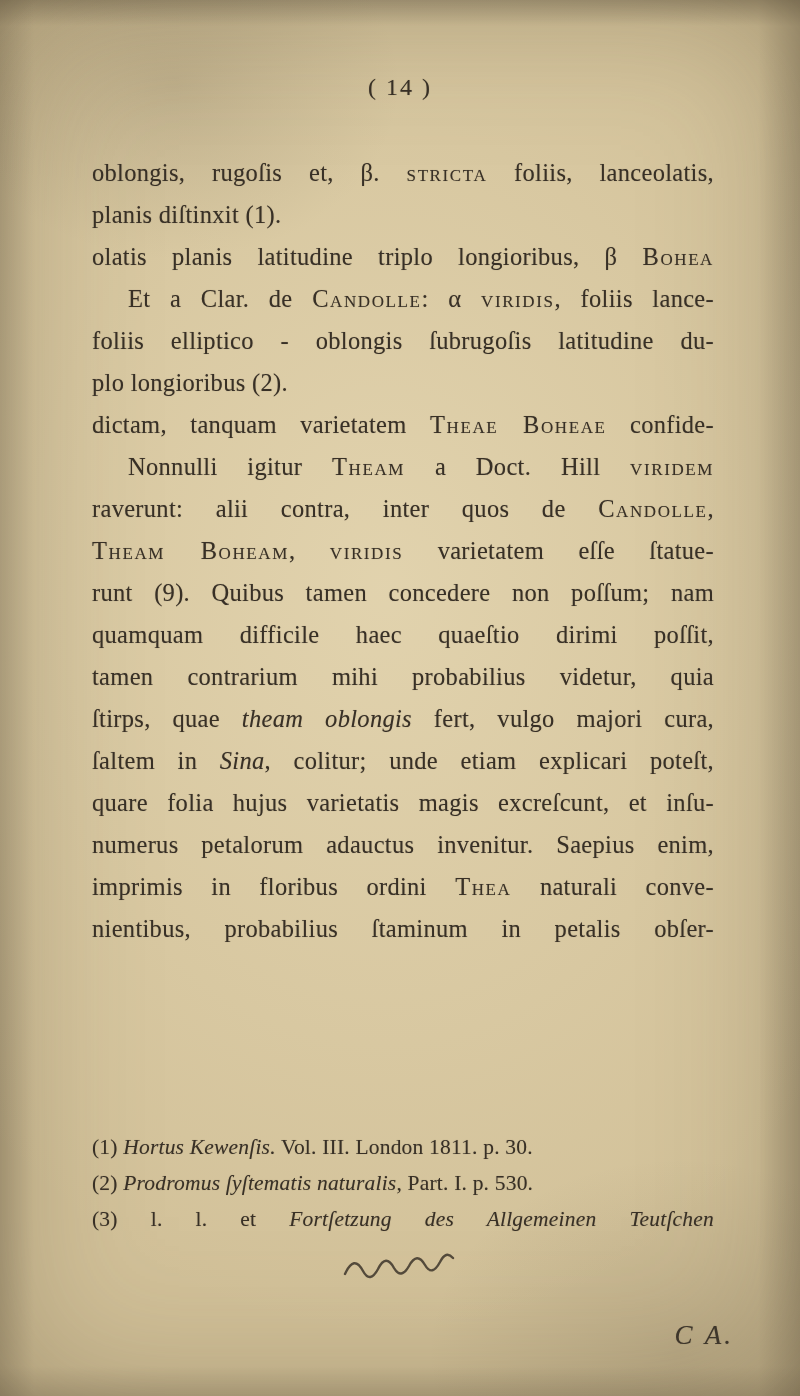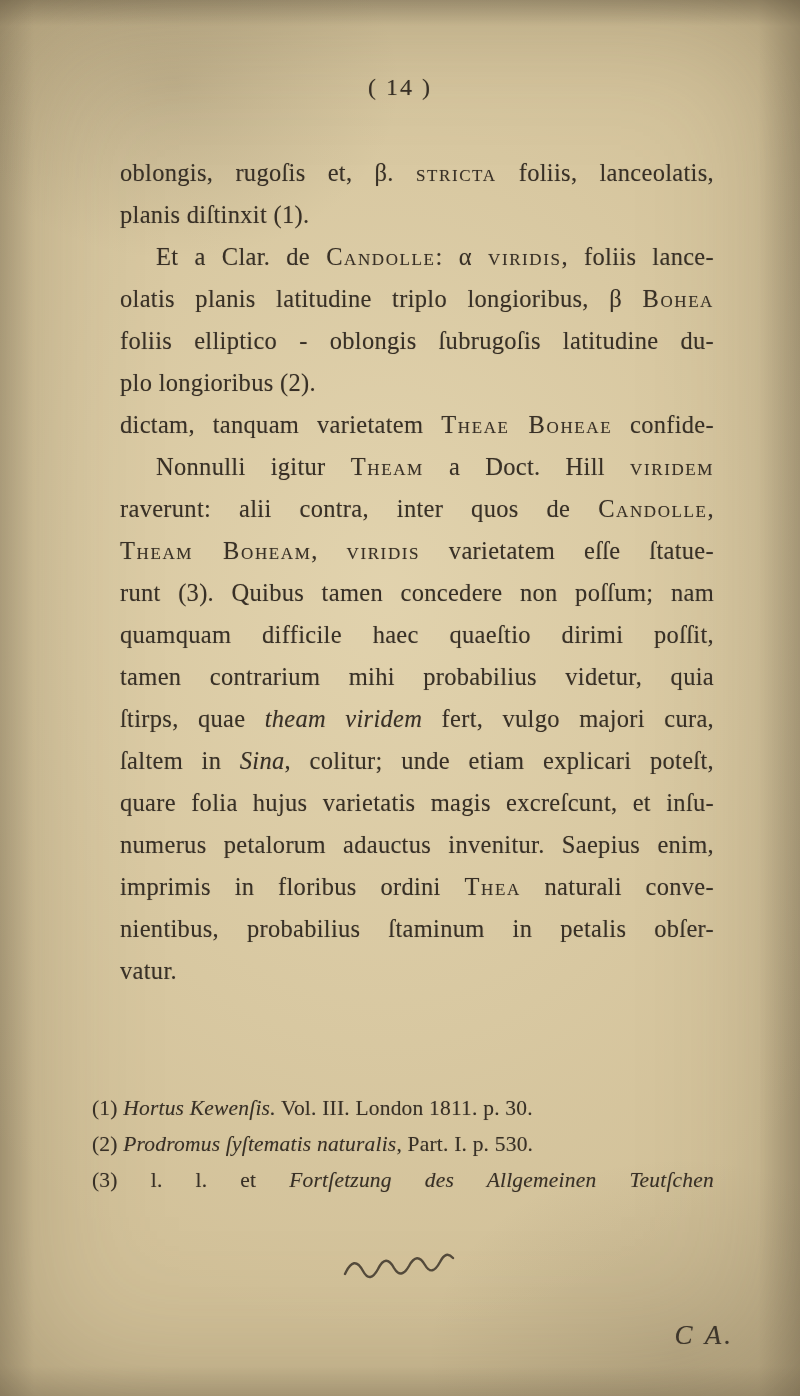--- a/index.html
+++ b/index.html
@@ -32,28 +32,28 @@
     text-shadow: 0 0 1px rgba(56,48,38,0.35);
   }
   .body-text {
     position: absolute; top: 152px; left: 92px; width: 622px;
     font-size: 24.5px; letter-spacing: 0.3px;
     text-shadow: 0 0 1px rgba(56,48,38,0.32);
   }
   .line {
     height: 42px; line-height: 42px;
     white-space: nowrap;
-    text-align: justify; text-align-last: justify; margin-left: 28px;
+    text-align: justify; text-align-last: justify;
   }
   .line.end { text-align: left; text-align-last: left; }
   .line.indent { text-indent: 36px; }
   .sc { font-variant: small-caps; letter-spacing: 1.6px; }
   .it { font-style: italic; }
   .footnotes {
-    position: absolute; top: 1090px; left: 92px; width: 622px;
+    position: absolute; top: 1129px; left: 92px; width: 622px;
     font-size: 21.5px; letter-spacing: 0.2px;
     text-shadow: 0 0 1px rgba(56,48,38,0.30);
   }
   .fnline { height: 36px; line-height: 36px; white-space: nowrap; }
   .fnline.justify { text-align: justify; text-align-last: justify; }
   .flourish {
     position: absolute; top: 1250px; left: 0; width: 100%;
     text-align: center;
   }
   .flourish svg { opacity: 0.85; }
@@ -68,38 +68,37 @@
 </head>
 <body>
 
 <div class="page">
 
   <div class="pagenum">( 14 )</div>
 
   <div class="body-text">
       <div class="line"><span>oblongis, rugoſis et, β. </span><span class="sc">stricta</span><span> foliis, lanceolatis,</span></div>
       <div class="line end"><span>planis diſtinxit (1).</span></div>
+      <div class="line"><span>olatis planis latitudine triplo longioribus, β </span><span class="sc">Bohea</span></div>
       <div class="line indent"><span>Et a Clar. de </span><span class="sc">Candolle</span><span>: α </span><span class="sc">viridis</span><span>, foliis lance-</span></div>
-      <div class="line"><span>olatis planis latitudine triplo longioribus, β </span><span class="sc">Bohea</span></div>
       <div class="line"><span>foliis elliptico - oblongis ſubrugoſis latitudine du-</span></div>
       <div class="line end"><span>plo longioribus (2).</span></div>
       <div class="line"><span>dictam, tanquam varietatem </span><span class="sc">Theae Boheae</span><span> confide-</span></div>
       <div class="line indent"><span>Nonnulli igitur </span><span class="sc">Theam</span><span> a Doct. Hill </span><span class="sc">viridem</span></div>
       <div class="line"><span>raverunt: alii contra, inter quos de </span><span class="sc">Candolle</span><span>,</span></div>
       <div class="line"><span class="sc">Theam Boheam</span><span>, </span><span class="sc">viridis</span><span> varietatem eſſe ſtatue-</span></div>
-      <div class="line"><span>runt (3). Quibus tamen concedere non poſſum; nam</span></div>
+      <div class="line"><span>runt (9). Quibus tamen concedere non poſſum; nam</span></div>
       <div class="line"><span>quamquam difficile haec quaeſtio dirimi poſſit,</span></div>
       <div class="line"><span>tamen contrarium mihi probabilius videtur, quia</span></div>
-      <div class="line"><span>ſtirps, quae </span><span class="it">theam viridem</span><span> fert, vulgo majori cura,</span></div>
+      <div class="line"><span>ſtirps, quae </span><span class="it">theam oblongis</span><span> fert, vulgo majori cura,</span></div>
       <div class="line"><span>ſaltem in </span><span class="it">Sina</span><span>, colitur; unde etiam explicari poteſt,</span></div>
       <div class="line"><span>quare folia hujus varietatis magis excreſcunt, et inſu-</span></div>
       <div class="line"><span>numerus petalorum adauctus invenitur. Saepius enim,</span></div>
       <div class="line"><span>imprimis in floribus ordini </span><span class="sc">Thea</span><span> naturali conve-</span></div>
       <div class="line"><span>nientibus, probabilius ſtaminum in petalis obſer-</span></div>
-      <div class="line end"><span>vatur.</span></div>
     </div>
 
   <div class="footnotes">
       <div class="fnline"><span>(1) </span><span class="it">Hortus Kewenſis.</span><span> Vol. III. London 1811. p. 30.</span></div>
       <div class="fnline"><span>(2) </span><span class="it">Prodromus ſyſtematis naturalis</span><span>, Part. I. p. 530.</span></div>
       <div class="fnline justify"><span>(3) l. l. et </span><span class="it">Fortſetzung des Allgemeinen Teutſchen</span></div>
     </div>
 
   <div class="flourish">
     <svg width="118" height="40" viewBox="0 0 118 40">

